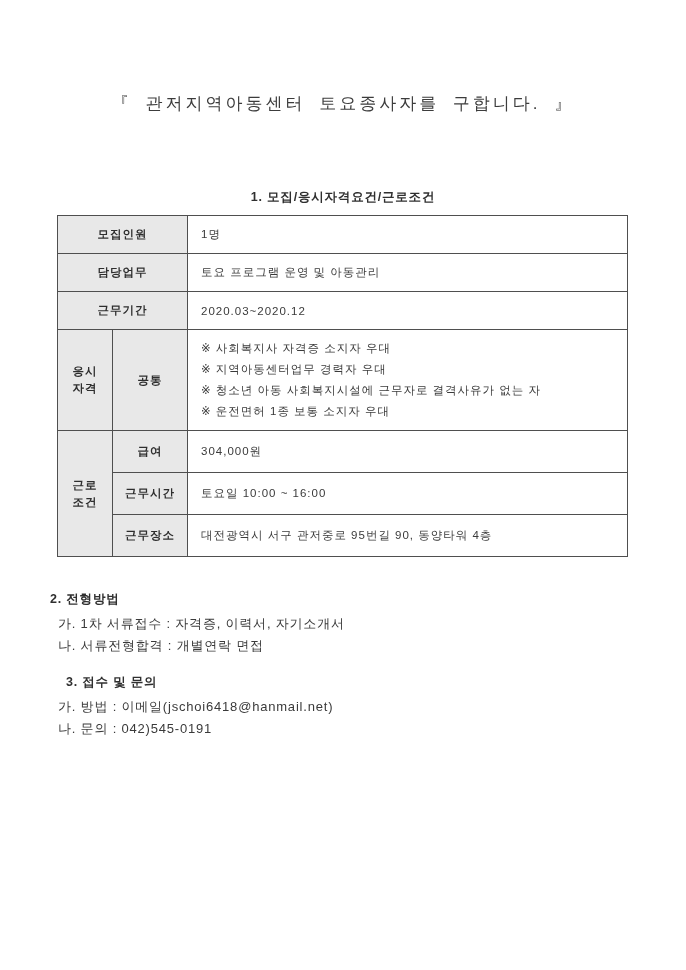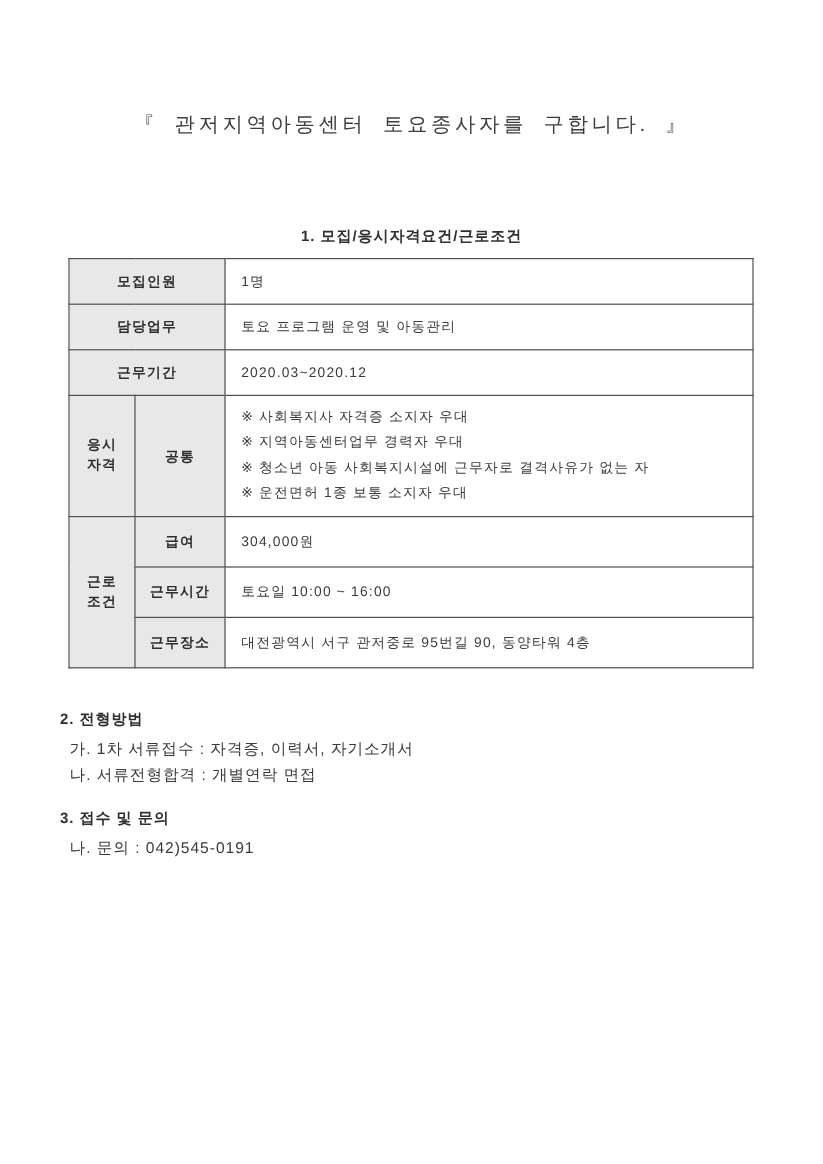--- a/index.html
+++ b/index.html
@@ -28,21 +28,21 @@
     white-space: nowrap;
   }
   .section-heading {
     font-size: 12.5px;
     font-weight: bold;
     color: #2f2f2f;
     letter-spacing: 0.8px;
   }
   .heading-1 { margin-top: 74px; text-align: center; }
   .heading-2 { margin-top: 34px; }
-  .heading-3 { margin-top: 22px; }
+  .heading-3 { margin-top: 22px; margin-left: 16px; }
   .section-line {
     font-size: 13px;
     color: #3a3a3a;
     letter-spacing: 0.8px;
     padding-left: 8px;
     margin-top: 9px;
     line-height: 13px;
   }
   table.info-table {
     border-collapse: collapse;
@@ -133,15 +133,16 @@
         <td class="value-cell">대전광역시 서구 관저중로 95번길 90, 동양타워 4층</td>
       </tr>
     </tbody>
   </table>
 
   <div class="section-heading heading-2">2. 전형방법</div>
   <div class="section-line">가. 1차 서류접수 : 자격증, 이력서, 자기소개서</div>
   <div class="section-line">나. 서류전형합격 : 개별연락 면접</div>
 
   <div class="section-heading heading-3">3. 접수 및 문의</div>
+  <div class="section-line">가. 방법 : 이메일(jschoi6418@hanmail.net)</div>
   <div class="section-line">나. 문의 : 042)545-0191</div>
 
 </div>
 
 </body></html>

